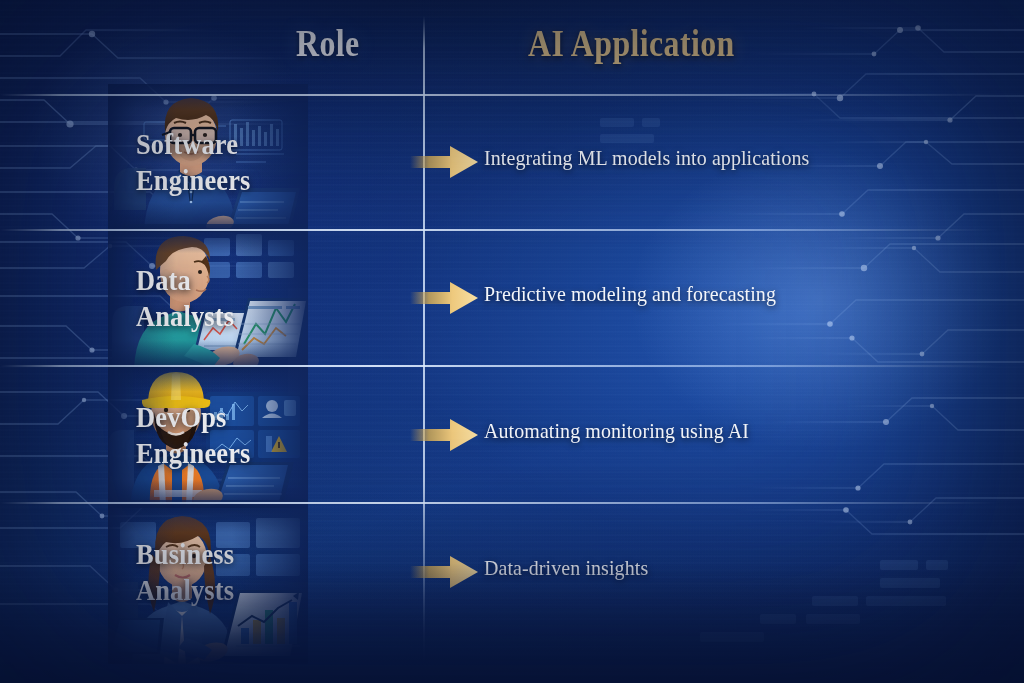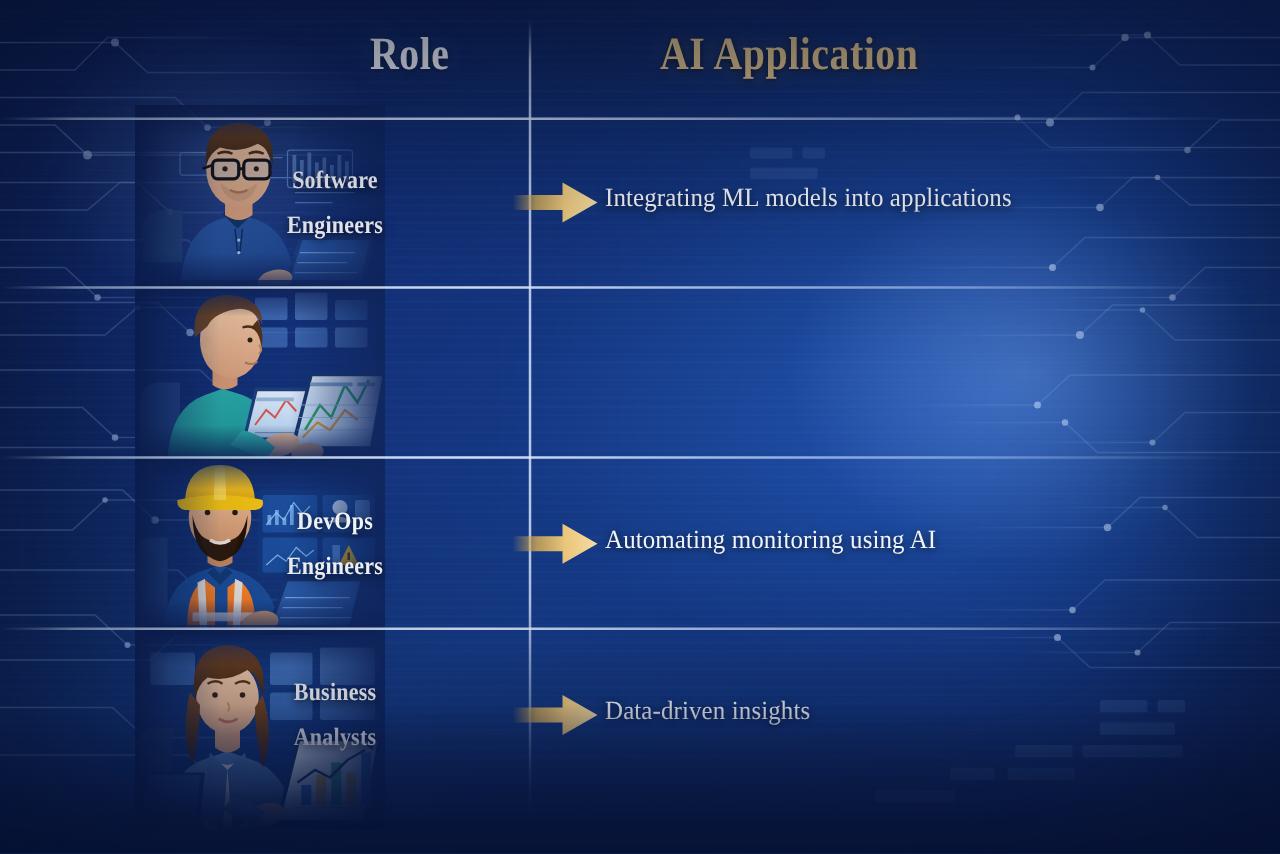--- a/index.html
+++ b/index.html
@@ -87,25 +87,25 @@
     transform-origin: left top;
     text-shadow: 0 2px 7px rgba(0,0,0,.7), 0 0 20px rgba(235,190,110,.30);
   }
 
   
   .row { position: absolute; left: 0; width: 1024px; }
   .role-label {
     position: absolute;
     right: 12px;
     width: 300px;
-    text-align: center;
+    text-align: left;
     color: #f3f4f6;
     font-weight: 700;
     font-stretch: condensed;
-    font-size: 20px;
+    font-size: 30px;
     line-height: 36px;
     letter-spacing: .2px;
     text-shadow: 0 2px 8px rgba(0,0,0,.78), 0 0 16px rgba(110,160,255,.22);
   }
   .role-label span { display:block; transform: scaleX(.88); transform-origin: right center; }
 
   .app-text {
     position: absolute;
     color: #f4f6fa;
     font-weight: 400;
@@ -597,20 +597,40 @@
             <stop offset="62%" stop-color="#eec97d"></stop>
             <stop offset="100%" stop-color="#f7dfa4"></stop>
           </linearGradient>
         </defs>
         <path d="M2 14 H42 V4 L70 20 L42 36 V26 H2 Z" fill="url(#ag1)"></path>
       </svg>
     </div>
     <div class="app-text" style="left:484px; top:26px;">Integrating ML models into applications</div>
   </div>
 
+  <div class="row" style="top:256px; height:100px;">
+    <div class="role-label" style="left:100px; top:6px;">
+      <span>Data</span>
+      <span>Analysts</span>
+    </div>
+    <div class="arrow" style="left:408px; top:22px;">
+      <svg width="72" height="40" viewBox="0 0 72 40" xmlns="http://www.w3.org/2000/svg">
+        <defs>
+          <linearGradient id="ag2" x1="0" y1="0" x2="1" y2="0">
+            <stop offset="0" stop-color="#c9a14a" stop-opacity="0"></stop>
+            <stop offset="28%" stop-color="#cfa956" stop-opacity=".85"></stop>
+            <stop offset="62%" stop-color="#eec97d"></stop>
+            <stop offset="100%" stop-color="#f7dfa4"></stop>
+          </linearGradient>
+        </defs>
+        <path d="M2 14 H42 V4 L70 20 L42 36 V26 H2 Z" fill="url(#ag2)"></path>
+      </svg>
+    </div>
+    <div class="app-text" style="left:484px; top:26px;">Predictive modeling and forecasting</div>
+  </div>
 
   <div class="row" style="top:393px; height:100px;">
     <div class="role-label" style="left:100px; top:6px;">
       <span>DevOps</span>
       <span>Engineers</span>
     </div>
     <div class="arrow" style="left:408px; top:22px;">
       <svg width="72" height="40" viewBox="0 0 72 40" xmlns="http://www.w3.org/2000/svg">
         <defs>
           <linearGradient id="ag3" x1="0" y1="0" x2="1" y2="0">

